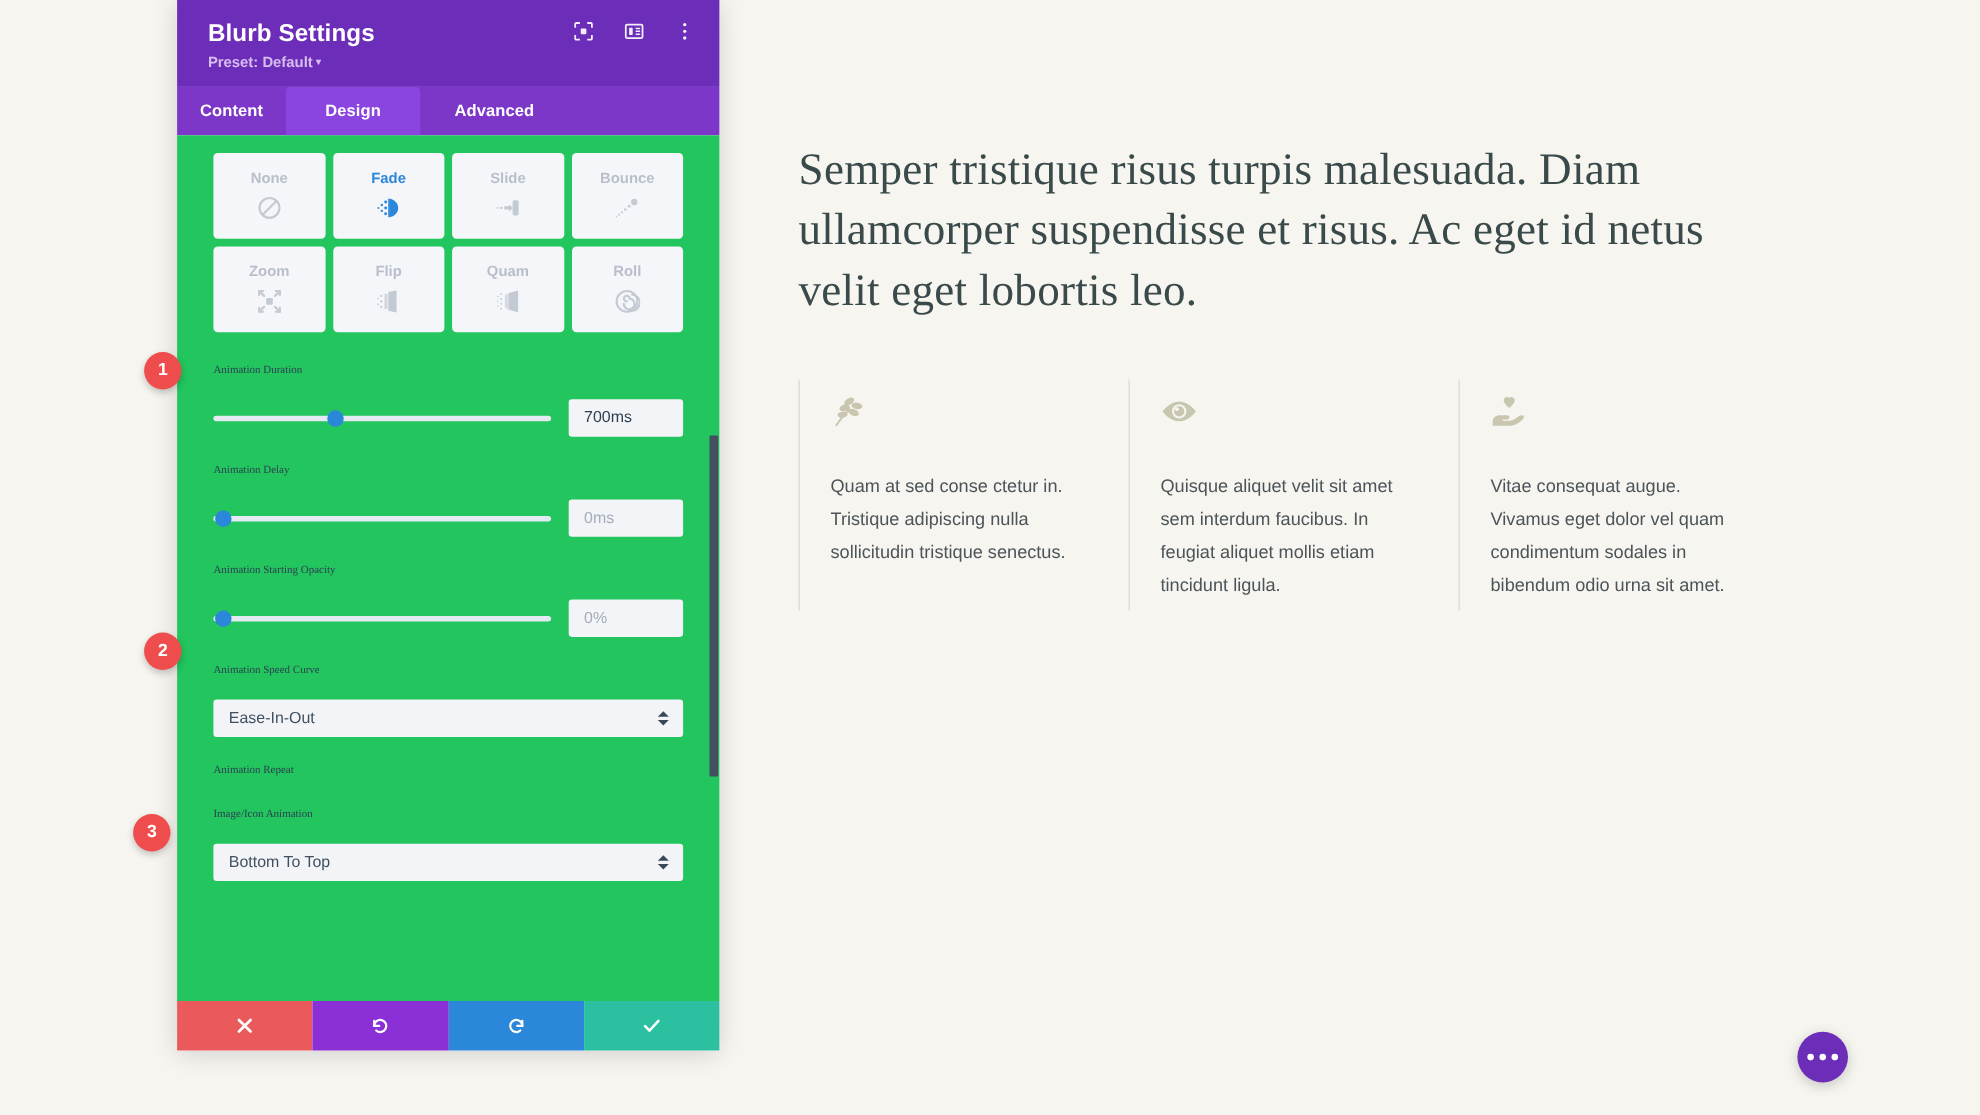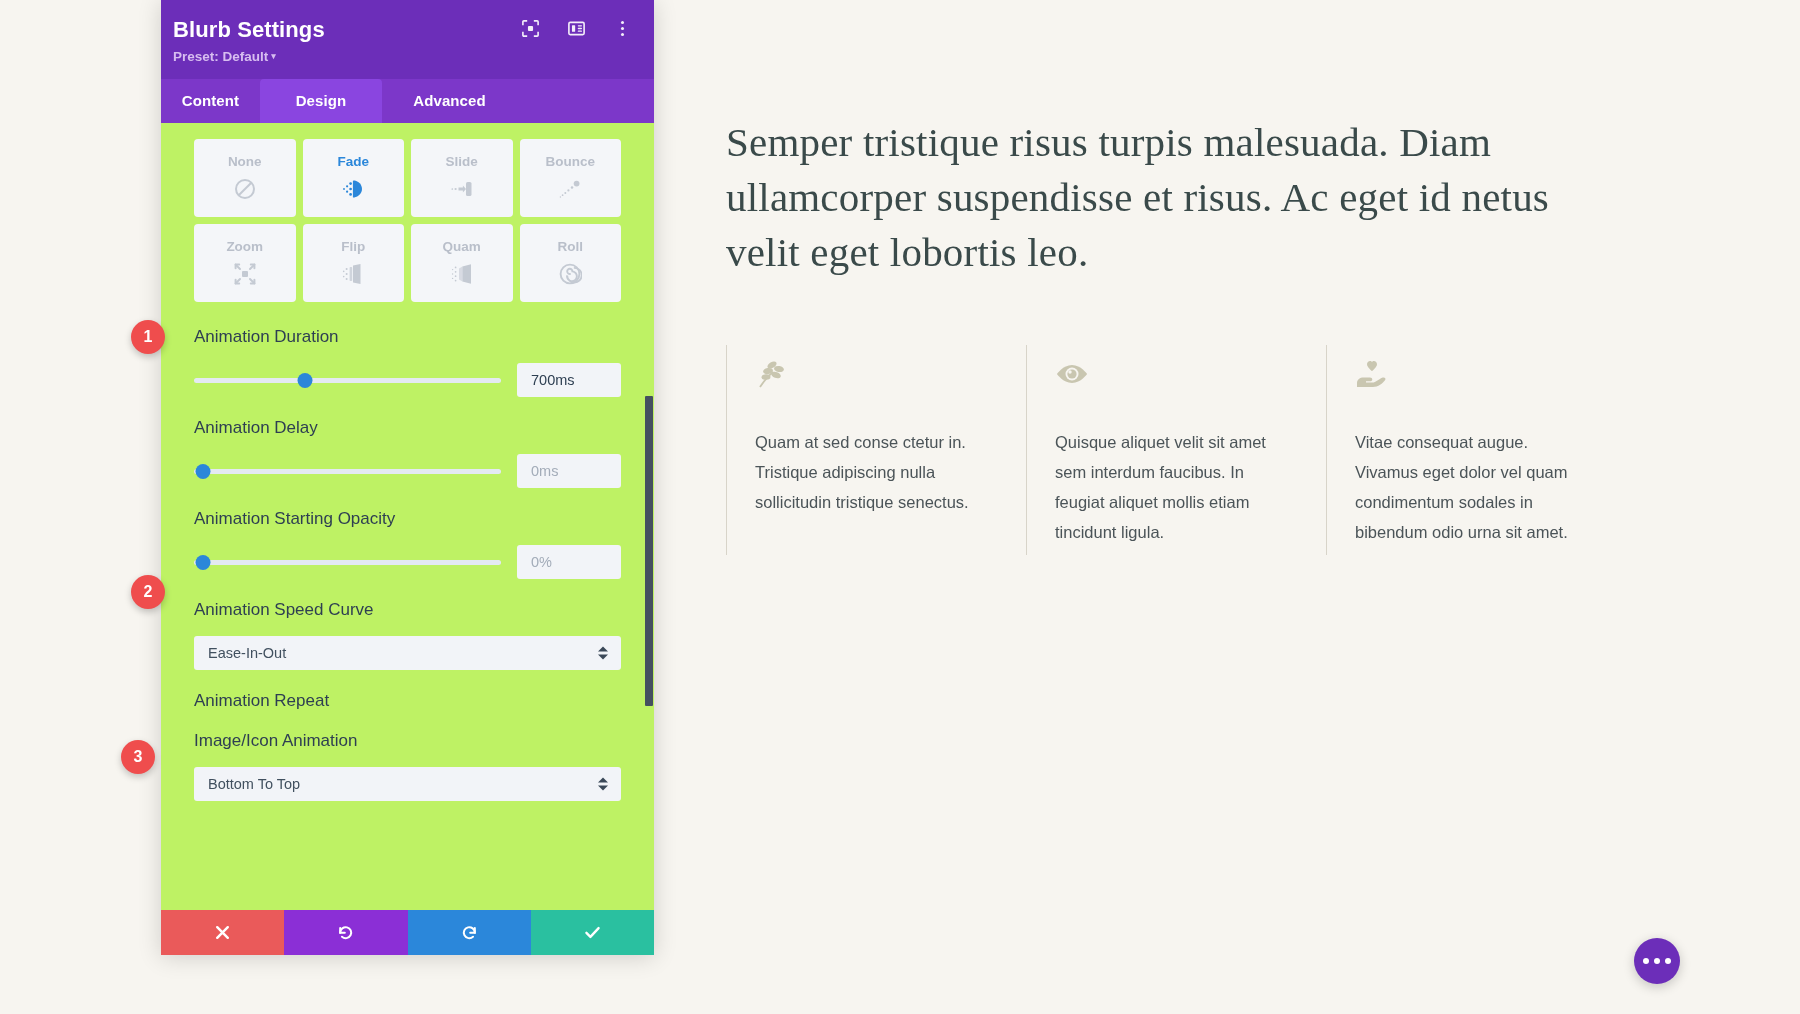--- a/index.html
+++ b/index.html
@@ -12,21 +12,21 @@
   #root { position: relative; width: 1800px; height: 1014px; background: #f7f5f0; }
 
   
   .panel {
     position: absolute; left: 161px; top: 0; width: 493px; height: 955px;
     background: #ffffff;
     box-shadow: 0 2px 22px rgba(0,0,0,0.16);
     display: flex; flex-direction: column;
   }
   .panel-header {
-    background: #6c2eb9; padding: 16px 28px 14px 12px; position: relative;
+    background: #6c2eb9; padding: 16px 28px 14px 28px; position: relative;
     flex: 0 0 auto;
   }
   .panel-title {
     color: #ffffff; font-size: 22px; font-weight: bold; letter-spacing: .1px;
     line-height: 28px;
   }
   .panel-preset {
     color: #d7bdf0; font-size: 13.5px; font-weight: bold; margin-top: 4px;
     line-height: 16px;
   }
@@ -42,21 +42,21 @@
   .tabs { display: flex; background: #7c37c9; flex: 0 0 auto; }
   .tab {
     padding: 13px 0 14px 0; color: #ffffff; font-size: 15px; font-weight: bold;
     text-align: center; cursor: pointer; letter-spacing: .1px;
   }
   .tab.t-content { width: 99px; }
   .tab.t-design   { width: 122px; background: #8a45e0; border-radius: 4px 4px 0 0; }
   .tab.t-advanced { width: 135px; }
 
   .panel-body {
-    flex: 1 1 auto; position: relative; background: #bef264; overflow: hidden;
+    flex: 1 1 auto; position: relative; background: #22c55e; overflow: hidden;
     padding: 0 33px;
   }
   .scroll-inner { padding-top: 16px; }
 
   
   .anim-grid {
     display: grid; grid-template-columns: repeat(4, 1fr); gap: 7px;
     margin-bottom: 26px;
   }
   .anim-cell {
@@ -65,21 +65,21 @@
     gap: 6px; cursor: pointer;
   }
   .anim-label { font-size: 13.5px; font-weight: bold; color: #b9bfca; }
   .anim-cell.sel .anim-label { color: #2b87da; }
   .anim-ico { width: 28px; height: 28px; display: flex; align-items: center; justify-content: center; }
   .anim-ico svg { display: block; }
 
   
   .field { margin-bottom: 22px; position: relative; }
   .field-label {
-    font-size: 17px; color: #2e3f52; margin-bottom: 17px; line-height: 18px;
+    font-size: 10px; color: #2e3f52; margin-bottom: 17px; line-height: 18px; font-family: Liberation Serif, serif;
   }
   .slider-row { display: flex; align-items: center; gap: 16px; }
   .slider {
     position: relative; flex: 1 1 auto; height: 18px; display: flex; align-items: center;
     cursor: pointer;
   }
   .slider-track {
     position: absolute; left: 0; right: 0; height: 5px; border-radius: 3px;
     background: #e4eaf2;
   }
@@ -129,21 +129,21 @@
   .badge {
     position: absolute; width: 34px; height: 34px; border-radius: 50%;
     background: #ef4d4d; color: #fff; font-size: 16px; font-weight: bold;
     display: flex; align-items: center; justify-content: center;
     box-shadow: 0 3px 7px rgba(0,0,0,.22); z-index: 40;
   }
 
   
   .content { position: absolute; left: 726px; top: 0; width: 1000px; height: 1014px; }
   .hero-heading {
-    position: absolute; left: 0; top: 115px; width: 860px;
+    position: absolute; left: 0; top: 126px; width: 860px;
     font-family: "Liberation Serif", serif;
     font-size: 41px; line-height: 55px; color: #3a4a4a; letter-spacing: .2px;
   }
   .blurbs { position: absolute; left: 0; top: 345px; display: flex; gap: 0; width: 870px; }
   .blurb { flex: 0 0 300px; border-left: 1px solid #d8d4c9; padding: 12px 40px 8px 28px; }
   .blurb-icon { color: #c9c6b0; margin-bottom: 36px; height: 34px; }
   .blurb-icon svg { display: block; }
   .blurb-text { font-size: 16.5px; line-height: 30px; color: #4b5458; max-width: 230px; }
 
   .fab {

